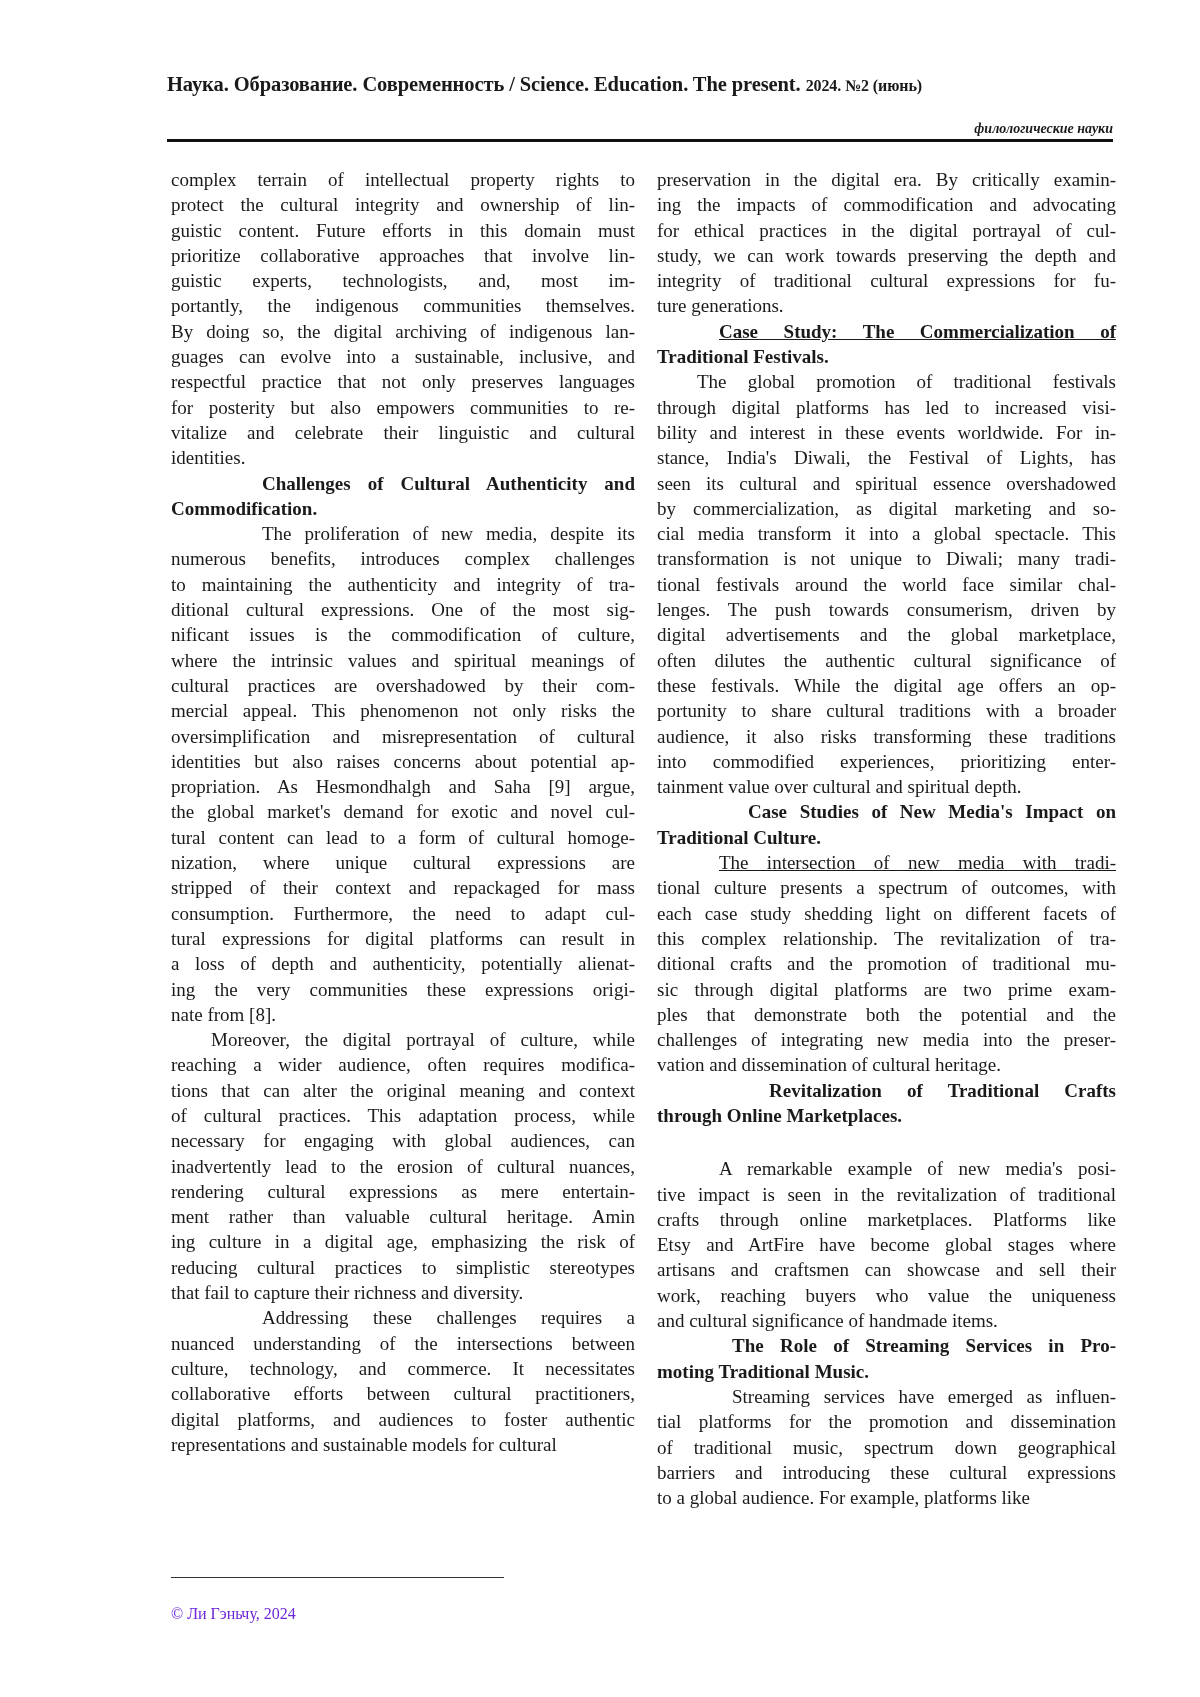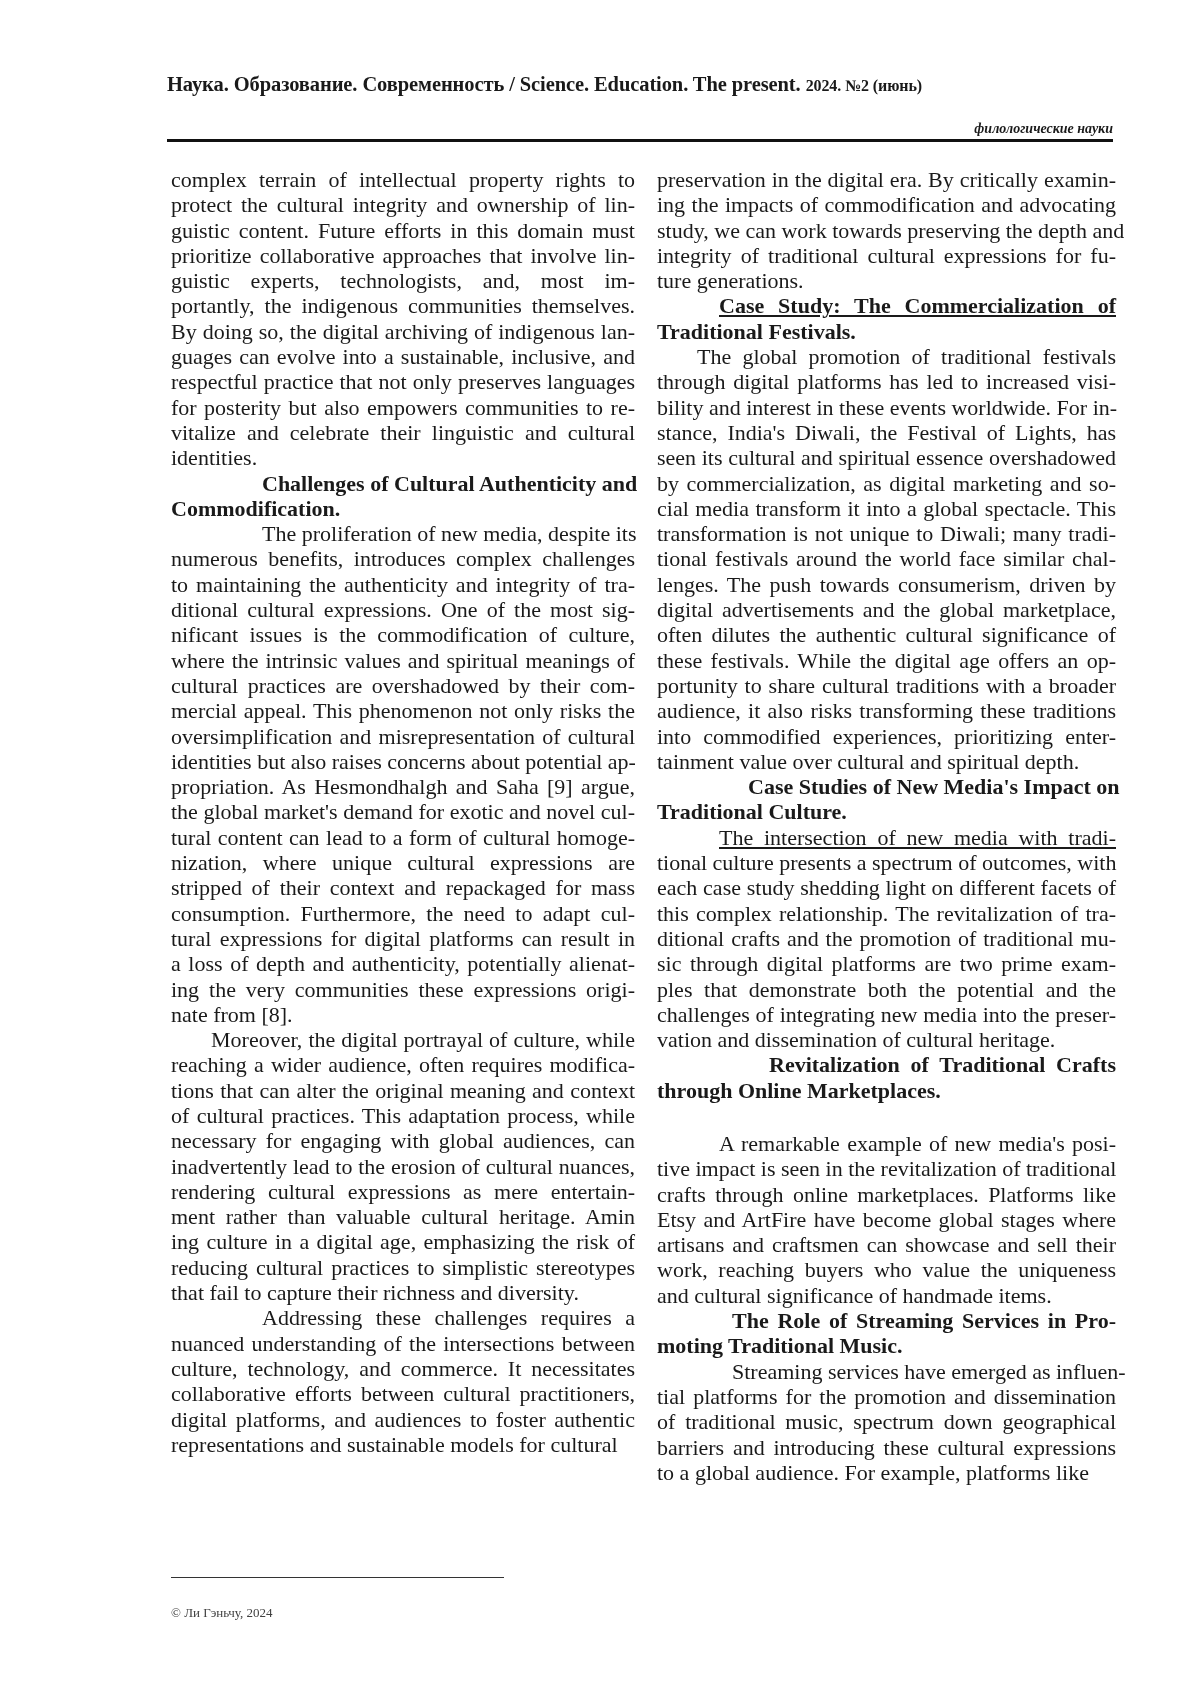--- a/index.html
+++ b/index.html
@@ -2,34 +2,34 @@
 <html><head>
 <meta charset="utf-8">
 <style>
   html, body { margin: 0; padding: 0; background: #ffffff; }
   body { width: 1200px; height: 1697px; position: relative; overflow: hidden;
          font-family: "Liberation Serif", serif; color: #1a1a1a; }
   .header-title { position: absolute; left: 167px; top: 73px; font-size: 20.5px; font-weight: bold; letter-spacing: -0.1px; white-space: nowrap; }
   .header-title .small { font-size: 16px; }
   .rubric { position: absolute; right: 87px; top: 121px; font-size: 14px; font-style: italic; font-weight: bold; white-space: nowrap; }
   .rule { position: absolute; left: 167px; top: 139px; width: 946px; height: 3px; background: #111; }
-  .col { position: absolute; top: 167px; width: 464px; font-size: 22px; line-height: 25.3px; }
+  .col { position: absolute; top: 167px; width: 464px; font-size: 19px; line-height: 25.3px; }
   .col.left { left: 171px; }
   .col.right { left: 657px; width: 459px; }
   .ln { display: block; text-align: justify; text-align-last: justify; white-space: nowrap; height: 25.3px; overflow: visible; }
   .ln.last { text-align-last: left; }
   .ln.ind1 { padding-left: 40px; }
   .ln.ind2 { padding-left: 62px; text-decoration: underline; }
   .ln.ind3 { padding-left: 75px; }
   .ln.ind4 { padding-left: 91px; }
   .ln.ind5 { padding-left: 112px; }
   .ln.ind7 { padding-left: 62px; margin-top: 28px; }
   .b { font-weight: bold; }
   .fn-rule { position: absolute; left: 171px; top: 1577px; width: 333px; height: 1px; background: #333; }
-  .copyright { position: absolute; left: 171px; top: 1605px; font-size: 13px; color: #404040; }
+  .copyright { position: absolute; left: 171px; top: 1605px; font-size: 16px; color: #6d28d9; }
 </style>
 </head>
 <body>
 
 <div>
   <div class="header-title"><span>Наука. Образование. Современность / Science. Education. The present.</span> <span class="small">2024. №2 (июнь)</span></div>
   <div class="rubric">филологические науки</div>
   <div class="rule"></div>
 </div>
 
@@ -82,20 +82,21 @@
     <span class="ln ind4">Addressing these challenges requires a</span>
     <span class="ln ">nuanced understanding of the intersections between</span>
     <span class="ln ">culture, technology, and commerce. It necessitates</span>
     <span class="ln ">collaborative efforts between cultural practitioners,</span>
     <span class="ln ">digital platforms, and audiences to foster authentic</span>
     <span class="ln last">representations and sustainable models for cultural</span>
   </div>
 <div class="col right" id="right-col">
     <span class="ln ">preservation in the digital era. By critically examin-</span>
     <span class="ln ">ing the impacts of commodification and advocating</span>
+    <span class="ln ">for ethical practices in the digital portrayal of cul-</span>
     <span class="ln ">study, we can work towards preserving the depth and</span>
     <span class="ln ">integrity of traditional cultural expressions for fu-</span>
     <span class="ln last">ture generations.</span>
     <span class="ln b ind2">Case Study: The Commercialization of</span>
     <span class="ln b last">Traditional Festivals.</span>
     <span class="ln ind1">The global promotion of traditional festivals</span>
     <span class="ln ">through digital platforms has led to increased visi-</span>
     <span class="ln ">bility and interest in these events worldwide. For in-</span>
     <span class="ln ">stance, India's Diwali, the Festival of Lights, has</span>
     <span class="ln ">seen its cultural and spiritual essence overshadowed</span>

